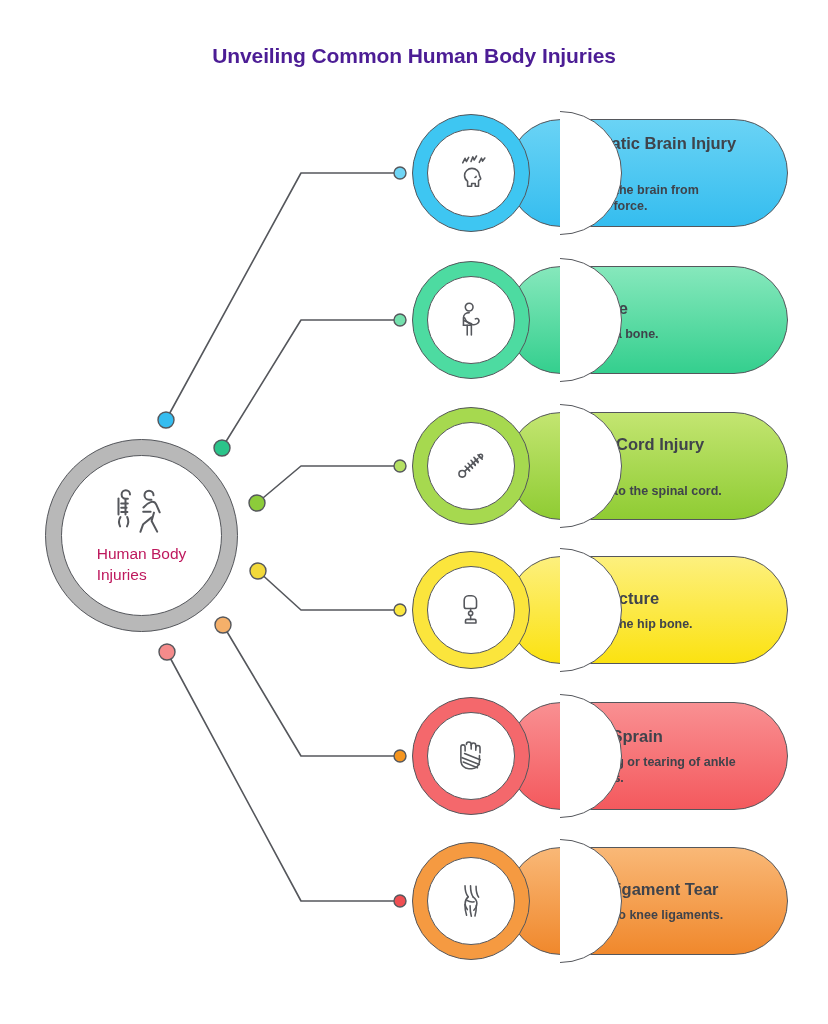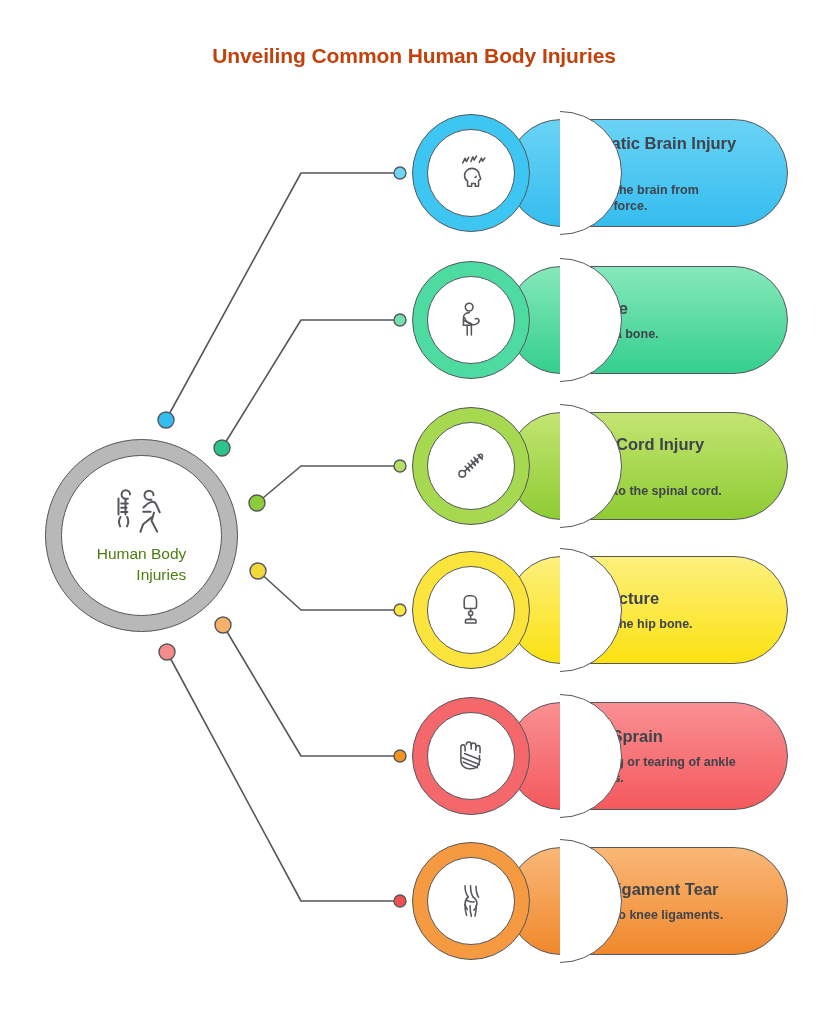--- a/index.html
+++ b/index.html
@@ -17,21 +17,21 @@
   }
 
   #page-title {
     position: absolute;
     top: 44px;
     left: 0;
     width: 828px;
     text-align: center;
     font-size: 21px;
     font-weight: bold;
-    color: #c2410c;
+    color: #4c1d95;
     letter-spacing: -0.1px;
   }
 
   
   #connectors {
     position: absolute;
     left: 0;
     top: 0;
     width: 828px;
     height: 1024px;
@@ -69,22 +69,22 @@
     justify-content: center;
   }
   #hub-icon {
     width: 58px;
     height: 50px;
     margin-bottom: 6px;
   }
   #hub-label {
     font-size: 15.5px;
     line-height: 21px;
-    color: #4d7c0f;
-    text-align: right;
+    color: #be185d;
+    text-align: left;
     white-space: pre-line;
   }
 
   
   .card {
     position: absolute;
     height: 118px;
   }
   .card-pill {
     position: absolute;

